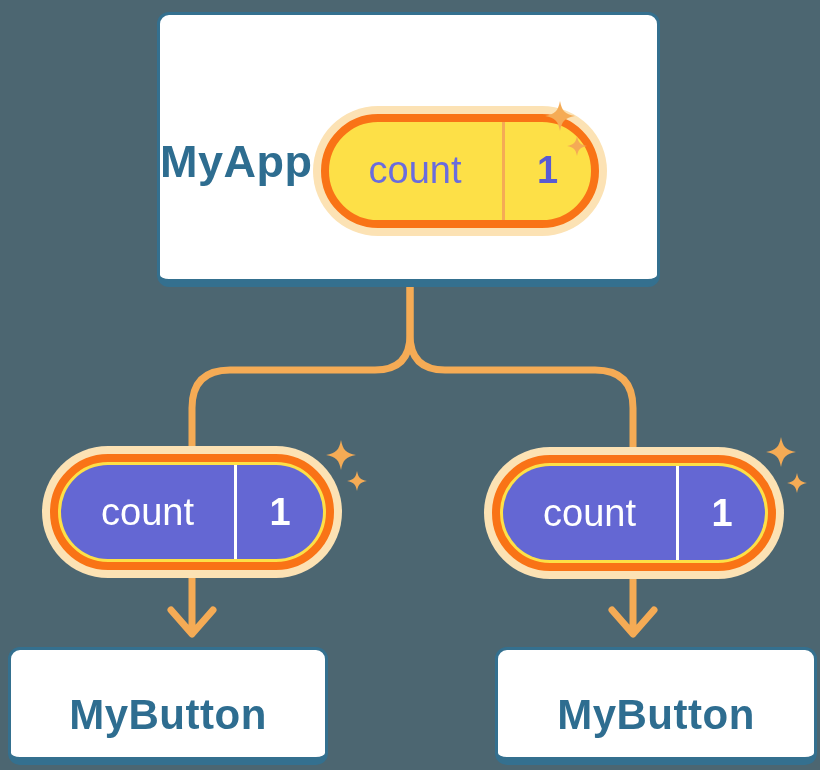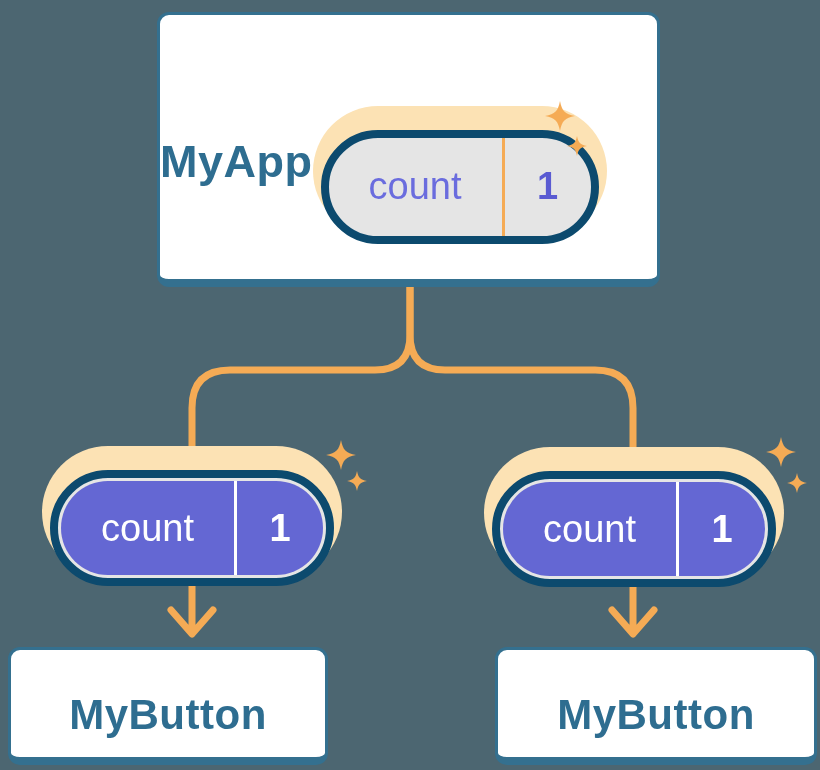--- a/index.html
+++ b/index.html
@@ -61,24 +61,23 @@
   }
   #root-pill { width: 294px; height: 130px; margin-top: 17px; }
   .child-pill { position: absolute; width: 300px; height: 132px; }
   #child-pill-0 { left: 42px;  top: 446px; }
   #child-pill-1 { left: 484px; top: 447px; }
 
   .pill-ring {
     box-sizing: border-box;
     width: 100%; height: 100%;
     border-radius: 999px;
-    background: #e5e5e5;
-    border: 8px solid #0c4a6e;    
+    background: #fde047;
+    border: 8px solid #f97316;    
     display: flex;
-    margin-top: 16px;
   }
   .pill-inner {
     flex: 1;
     display: flex;
     align-items: stretch;
     border-radius: 999px;
     overflow: hidden;
   }
   .pill.purple .pill-inner {
     background: #6467d3;

